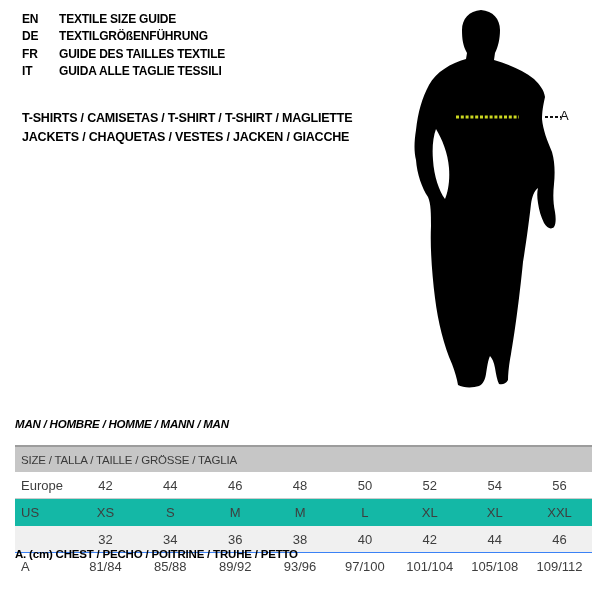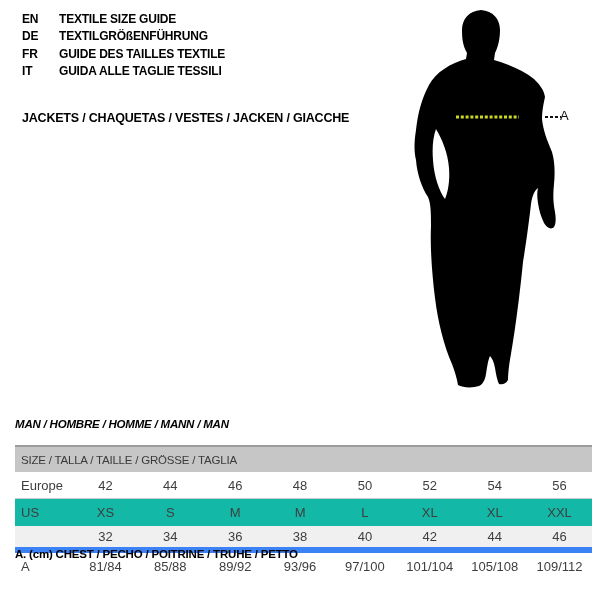--- a/index.html
+++ b/index.html
@@ -34,21 +34,21 @@
     padding-left:6px; font-size:11.5px; color:#3a3a3a; letter-spacing:-0.2px;
   }
   .trow {
     display:grid; grid-template-columns:58px repeat(8,1fr);
     align-items:center; height:27px; font-size:13px; color:#3e3e3e;
   }
   .trow .lbl { padding-left:6px; text-align:left; }
   .trow .val { text-align:center; }
   .row-europe { background:#ffffff; border-bottom:1px solid #cccccc; }
   .row-us { background:#14b8a6; }
-  .row-3 { background:#f0f0f0; border-bottom:6px solid #3b82f6; }
+  .row-3 { background:#f0f0f0; border-bottom:1px solid #3b82f6; }
   .row-a { background:#ffffff; }
 
   
   .footer-note { position:absolute; left:15px; top:548px; font-size:11.5px; font-weight:700; letter-spacing:-0.2px; }
 </style>
 </head>
 <body>
 
 <div class="lang-block">
   <div class="lang-row">
@@ -63,20 +63,21 @@
     <span class="lang-code">FR</span>
     <span class="lang-label">GUIDE DES TAILLES TEXTILE</span>
   </div>
   <div class="lang-row">
     <span class="lang-code">IT</span>
     <span class="lang-label">GUIDA ALLE TAGLIE TESSILI</span>
   </div>
 </div>
 
 <div class="cat-block">
+  <div>T-SHIRTS / CAMISETAS / T-SHIRT / T-SHIRT / MAGLIETTE</div>
   <div>JACKETS / CHAQUETAS / VESTES / JACKEN / GIACCHE</div>
 </div>
 
 <div class="figure-wrap">
   <svg width="165" height="390" viewBox="0 0 165 390" aria-hidden="true">
     <path fill="#000000" fill-rule="evenodd" d="
       M76,8
       C88,9 95,17 95,28
       C95,37 93,45 90,51
       L89,58

